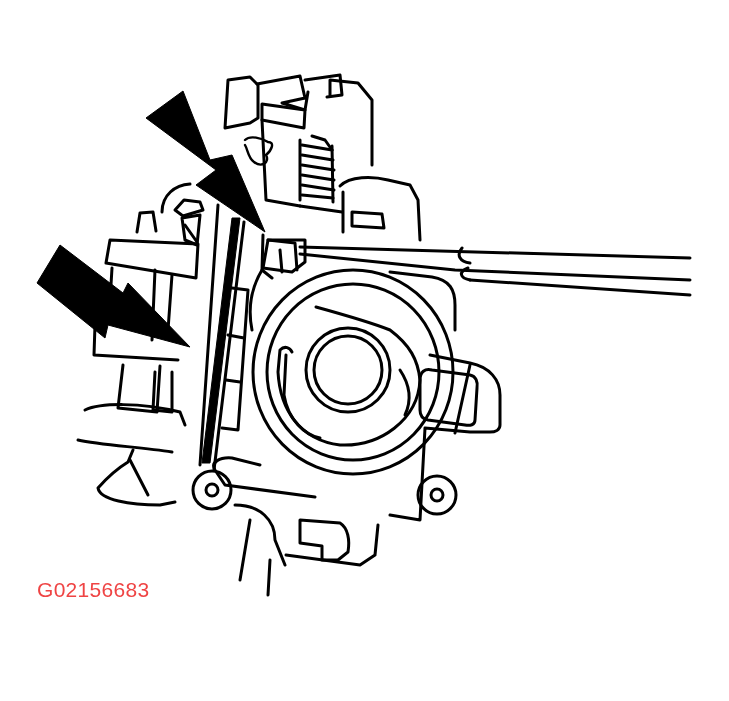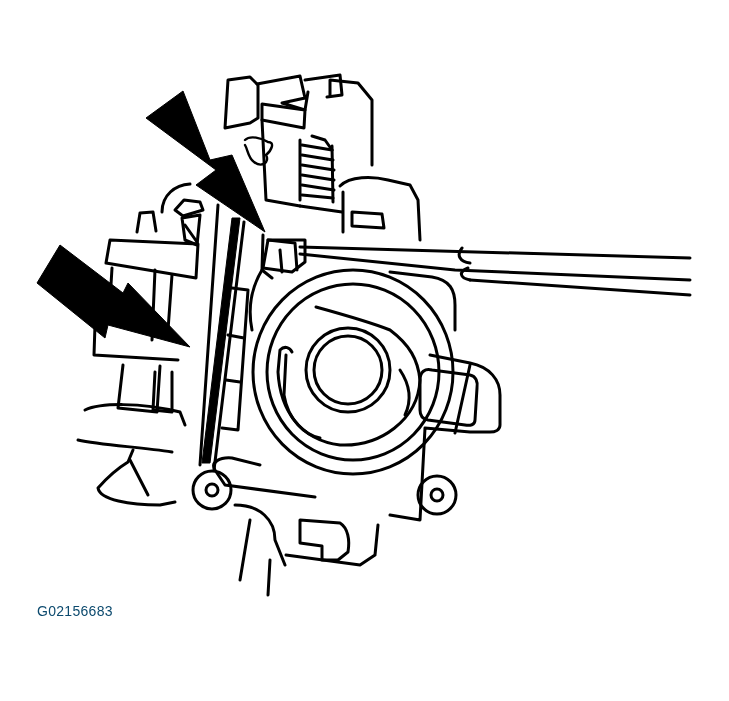--- a/index.html
+++ b/index.html
@@ -1,20 +1,20 @@
 <!DOCTYPE html>
 <html><head>
 <meta charset="utf-8">
 <style>
   html, body { margin: 0; padding: 0; background: #ffffff; }
   body { width: 729px; height: 701px; position: relative; overflow: hidden; }
   #figure { position: absolute; left: 0; top: 0; width: 729px; height: 701px; }
   #figure-id {
-    position: absolute; left: 37px; top: 603px;
-    font-family: "Liberation Sans", sans-serif; font-size: 14px; color: #0c4a6e;
+    position: absolute; left: 37px; top: 578px;
+    font-family: "Liberation Sans", sans-serif; font-size: 21px; color: #ef4444;
     letter-spacing: 0.3px;
   }
   .ln { fill: none; stroke: #000; stroke-width: 3; stroke-linejoin: round; stroke-linecap: round; }
   .thin { fill: none; stroke: #000; stroke-width: 2.4; stroke-linejoin: round; stroke-linecap: round; }
   .solid { fill: #000; stroke: #000; stroke-width: 1; }
 </style>
 </head>
 <body>
 
 <svg id="figure" viewBox="0 0 729 701" xmlns="http://www.w3.org/2000/svg">

